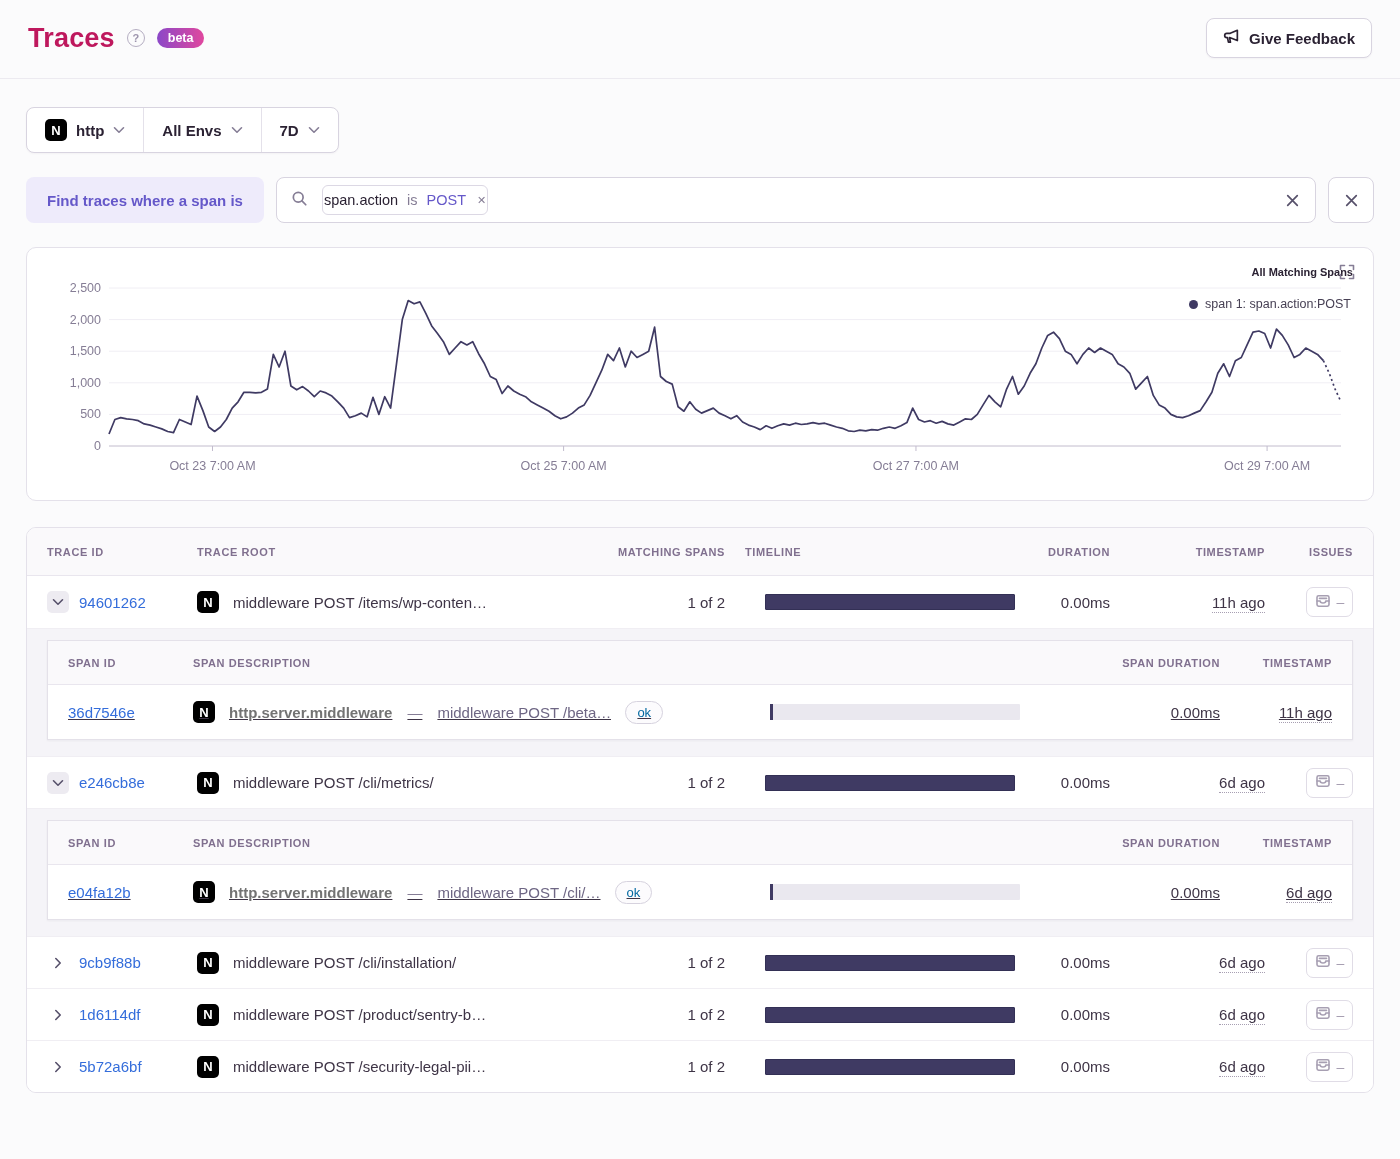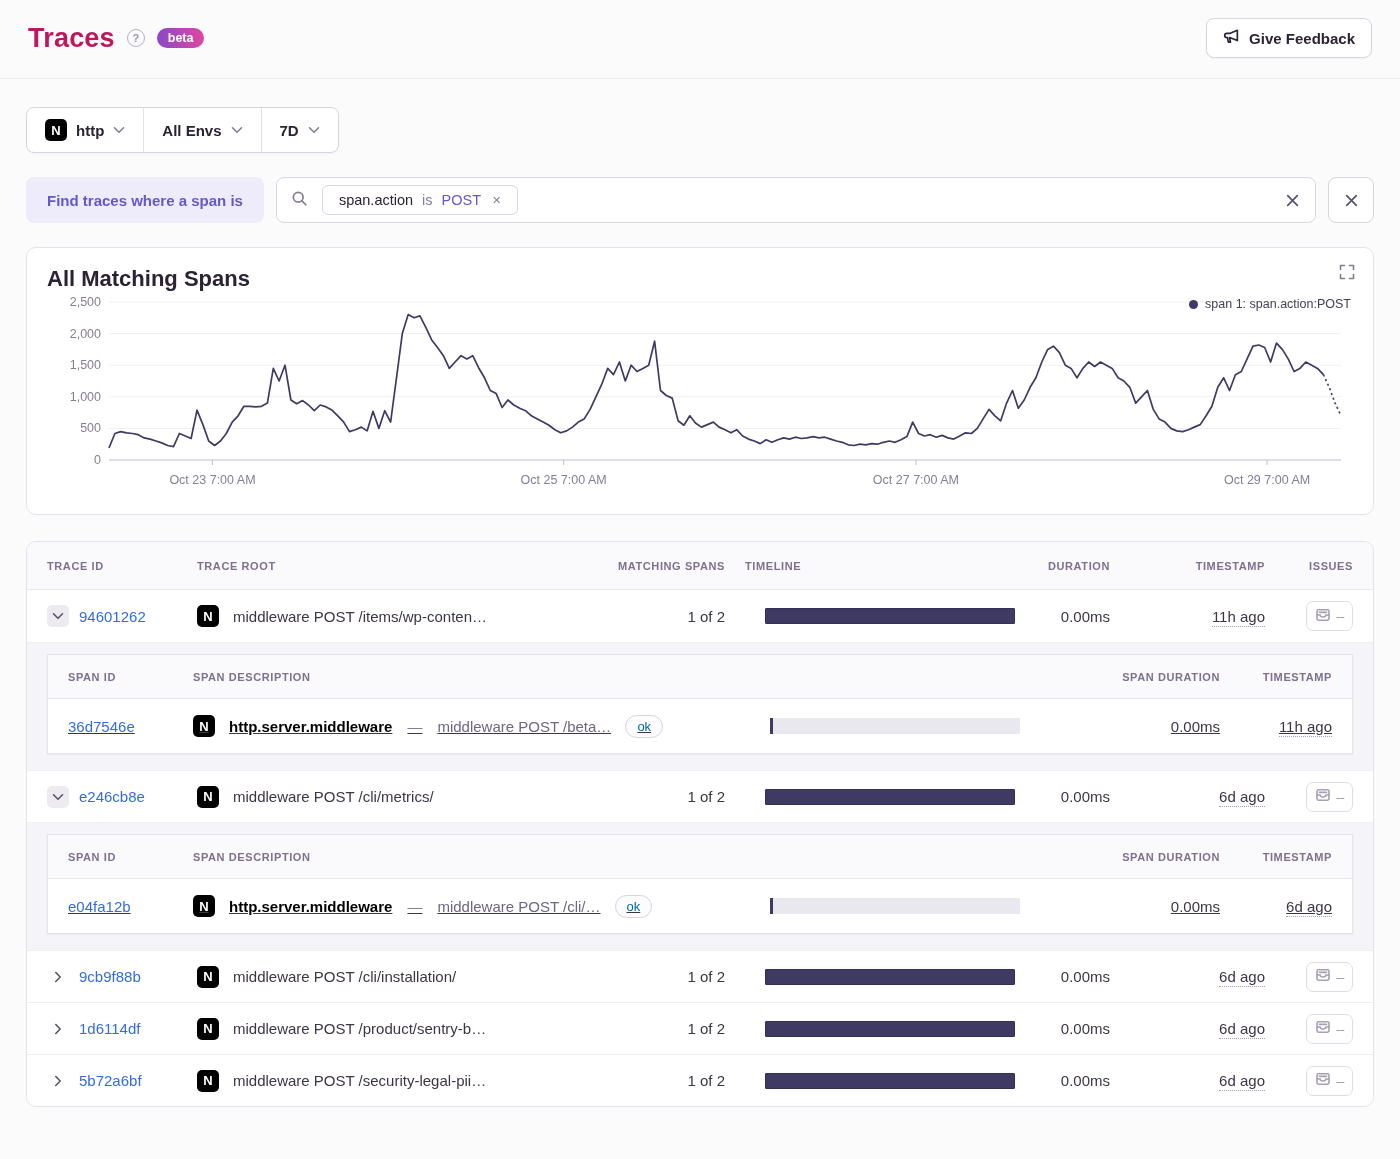--- a/index.html
+++ b/index.html
@@ -34,32 +34,32 @@
   .nlogo { width:22px; height:22px; background:#000; color:#fff; border-radius:5px;
     display:grid; place-items:center; font-size:13px; font-weight:700; }
   .chev-down svg { display:block; }
   
   .search-row { margin-top:24px; display:flex; gap:12px; align-items:stretch; }
   .span-label { background:#eeebfb; color:#6558c9; font-size:15px; font-weight:700;
     border-radius:8px; display:flex; align-items:center; padding:0 21px; white-space:nowrap; }
   .search-box { flex:1; background:#fff; border:1px solid #d8d4e0; border-radius:8px;
     display:flex; align-items:center; gap:14px; padding:0 14px; height:46px; }
   .token { display:inline-flex; align-items:center; gap:9px; border:1px solid #dcd8e4;
-    border-radius:6px; padding:6px 16px; font-size:14.5px; background:#fff; cursor:pointer; }
+    border-radius:6px; padding:6px 1px; font-size:14.5px; background:#fff; cursor:pointer; }
   .token .t-key { color:#2b2233; }
   .token .t-op  { color:#857d95; }
   .token .t-val { color:#6558c9; }
   .x-small { color:#857d95; font-size:11px; line-height:1; padding-left:2px; }
   .clear-x { margin-left:auto; background:none; border:none; cursor:pointer; display:flex; }
   .row-delete-btn { width:46px; border-radius:8px; justify-content:center; }
   .add-span-btn { margin-top:14px; padding:10px 16px; }
   
   .card { background:#fff; border:1px solid #e4e1ea; border-radius:10px; }
   .chart-card { margin-top:24px; padding:18px 20px 6px; position:relative; }
-  .chart-title { font-size:22px; font-weight:700; color:#2b2233; }
+  .chart-title { font-size:11px; font-weight:700; color:#2b2233;text-align:right; }
   .expand-btn { position:absolute; top:16px; right:18px; background:none; border:none; cursor:pointer; }
   .legend { position:absolute; top:49px; right:22px; display:flex; align-items:center; gap:7px;
     font-size:12.5px; color:#474054; }
   .legend-dot { width:9px; height:9px; border-radius:50%; }
   
   .trace-table { margin-top:26px; overflow:hidden; }
   .tgrid { display:grid; grid-template-columns:150px minmax(0,1fr) 110px 290px 95px 155px 88px;
     align-items:center; padding:0 20px; }
   .thead { height:48px; background:#faf9fb; border-bottom:1px solid #e9e6ee; }
   .th { font-size:11px; font-weight:700; letter-spacing:.6px; color:#80708f; text-transform:uppercase; }
@@ -84,21 +84,21 @@
   .iss-dash { font-size:14px; line-height:1; color:#a79fb2; }
   
   .exp-section { background:#f5f4f8; padding:11px 20px 16px; }
   .span-panel { background:#fff; border:1px solid #e4e1e9; border-radius:0; overflow:hidden;
     box-shadow:0 1px 2px rgba(43,34,51,.05); }
   .sgrid { display:grid; grid-template-columns:125px minmax(0,1fr) 250px 200px 112px;
     align-items:center; padding:0 20px; }
   .sp-head { height:44px; background:#faf9fb; border-bottom:1px solid #e9e6ee; }
   .sp-row { height:54px; font-size:15px;text-decoration:underline; }
   .cell-desc { display:flex; align-items:center; gap:14px; min-width:0; padding-right:14px; }
-  .op-name { font-weight:700; color:#000000; white-space:nowrap; }
+  .op-name { font-weight:700; color:#737373; white-space:nowrap; }
   .desc-dash { color:#857d95; padding:0 1px; }
   .desc-text { color:#6e6684; white-space:nowrap; overflow:hidden; }
   .ok-pill { border:1px solid #d6d2de; border-radius:20px; padding:3px 11px; font-size:13px;
     color:#0369a1; background:#fcfbfd; flex:none; }
   text.axis-label { font-family:"Liberation Sans","DejaVu Sans",sans-serif; font-size:12.5px; fill:#857d95; }
 </style>
 </head>
 <body>
 
 <div class="page-header">

